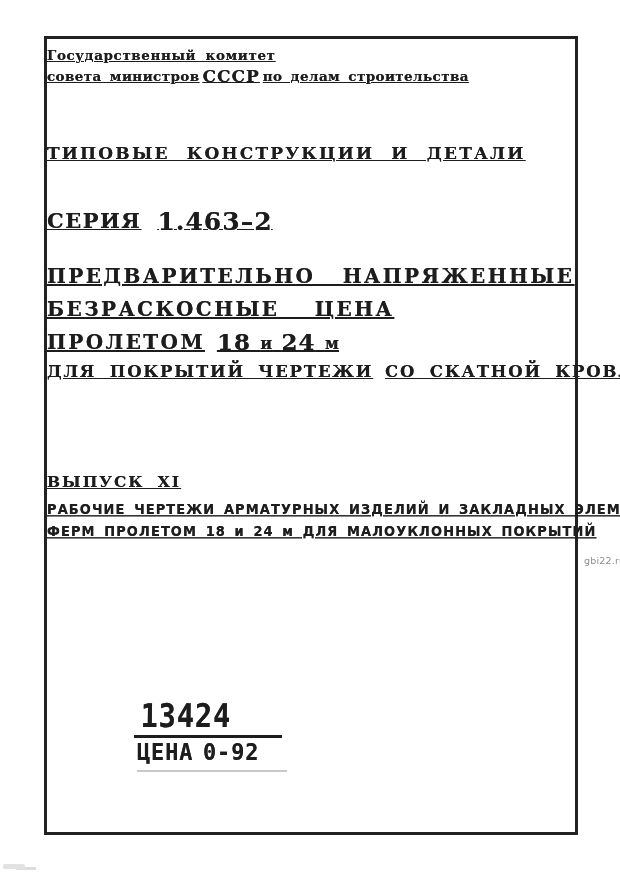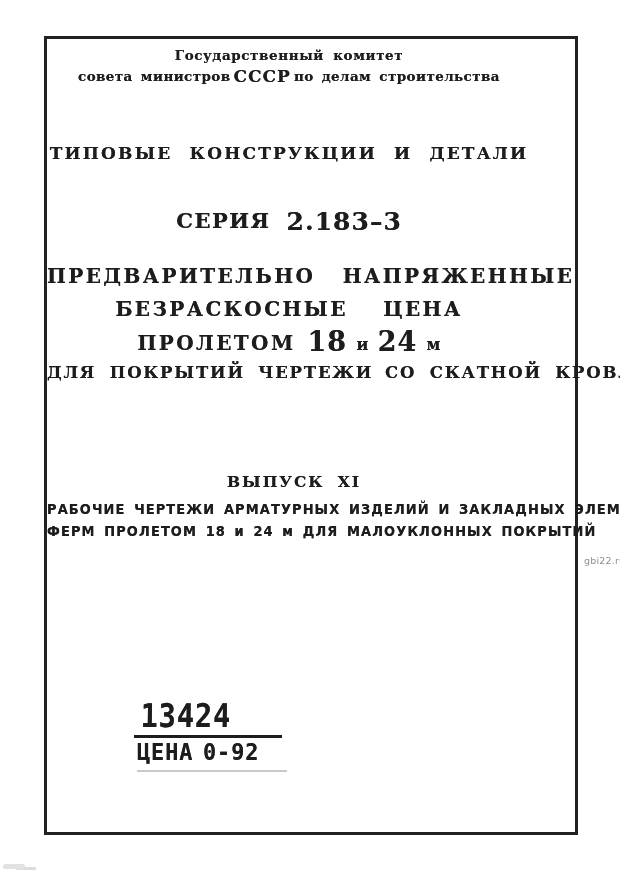--- a/index.html
+++ b/index.html
@@ -17,43 +17,43 @@
     overflow:hidden;
   }
   .page{position:absolute;inset:0;}
   .frame{
     position:absolute;left:44px;top:36px;width:534px;height:799px;
     border:3px solid #222;
     box-sizing:border-box;
   }
   .blk{
     position:absolute;left:47px;width:484px;
-    text-align:center;
     white-space:nowrap;
+    text-decoration:underline;
   }
   
   .pub-line1{font-size:13.5px;font-weight:bold;letter-spacing:.6px;word-spacing:4px;}
   .pub-line2{font-size:13.5px;font-weight:bold;letter-spacing:.4px;word-spacing:3px;margin-top:3px;}
   .pub-cccp{font-size:17px;letter-spacing:1px;margin:8px 3px;vertical-align:-1px;}
   
   .head-line{font-size:17px;font-weight:bold;letter-spacing:2.2px;word-spacing:9px;line-height:20px;}
   
   .series-label{font-size:21px;font-weight:bold;letter-spacing:1.5px;}
   .series-number{font-size:25px;font-weight:bold;letter-spacing:1px;margin-left:16px;vertical-align:-2px;}
   
   .title-line{font-size:20px;font-weight:bold;letter-spacing:2.4px;line-height:24px;margin-bottom:9px;}
   .title-line.ws1{word-spacing:18px;}
   .title-line.ws2{word-spacing:26px;}
-  .title-big-num{font-size:27px;letter-spacing:1px;vertical-align:-1px;}
+  .title-big-num{font-size:23px;letter-spacing:1px;vertical-align:-1px;}
   .title-small{font-size:16px;letter-spacing:0;}
   .title-line4{margin-bottom:6px;}
   .title-line5{font-size:16.5px;font-weight:bold;letter-spacing:1.8px;word-spacing:6px;}
   .gap-wide{display:inline-block;width:12px;}
   
-  .issue-heading{font-size:15.5px;font-weight:bold;letter-spacing:2px;word-spacing:6px;padding-left:10px;}
+  .issue-heading{font-size:15.5px;font-weight:bold;letter-spacing:2px;word-spacing:6px;}
   .issue-desc{
     font-family:"DejaVu Sans", sans-serif;
     font-size:13px;font-weight:bold;letter-spacing:1.1px;word-spacing:3px;
     line-height:22px;
     transform:scaleY(1.08);transform-origin:top center;
   }
   
   .watermark{
     position:absolute;left:584px;top:555px;
     font-family:"DejaVu Sans", sans-serif;
@@ -101,21 +101,21 @@
   <div class="blk ink" style="top:47px">
     <div class="pub-line1">Государственный комитет</div>
     <div class="pub-line2"><span>совета министров</span><span class="pub-cccp">СССР</span><span>по делам строительства</span></div>
   </div>
 
   <div class="blk ink" style="top:143px">
     <div class="head-line">ТИПОВЫЕ КОНСТРУКЦИИ И ДЕТАЛИ</div>
   </div>
 
   <div class="blk ink" style="top:207px">
-    <span class="series-label">СЕРИЯ</span><span class="series-number">2.183–3</span>
+    <span class="series-label">СЕРИЯ</span><span class="series-number">1.463–2</span>
   </div>
 
   <div class="blk ink" style="top:264px">
     <div class="title-line ws1">ПРЕДВАРИТЕЛЬНО НАПРЯЖЕННЫЕ</div>
     <div class="title-line ws2">БЕЗРАСКОСНЫЕ ЦЕНА</div>
     <div class="title-line title-line4"><span>ПРОЛЕТОМ</span><span class="gap-wide"></span><span class="title-big-num">18</span> <span class="title-small">и</span> <span class="title-big-num">24</span> <span class="title-small">м</span></div>
     <div class="title-line5"><span>ДЛЯ ПОКРЫТИЙ ЧЕРТЕЖИ</span><span class="gap-wide"></span><span>СО СКАТНОЙ КРОВЛЕЙ</span></div>
   </div>
 
   <div class="blk ink" style="top:472px">

